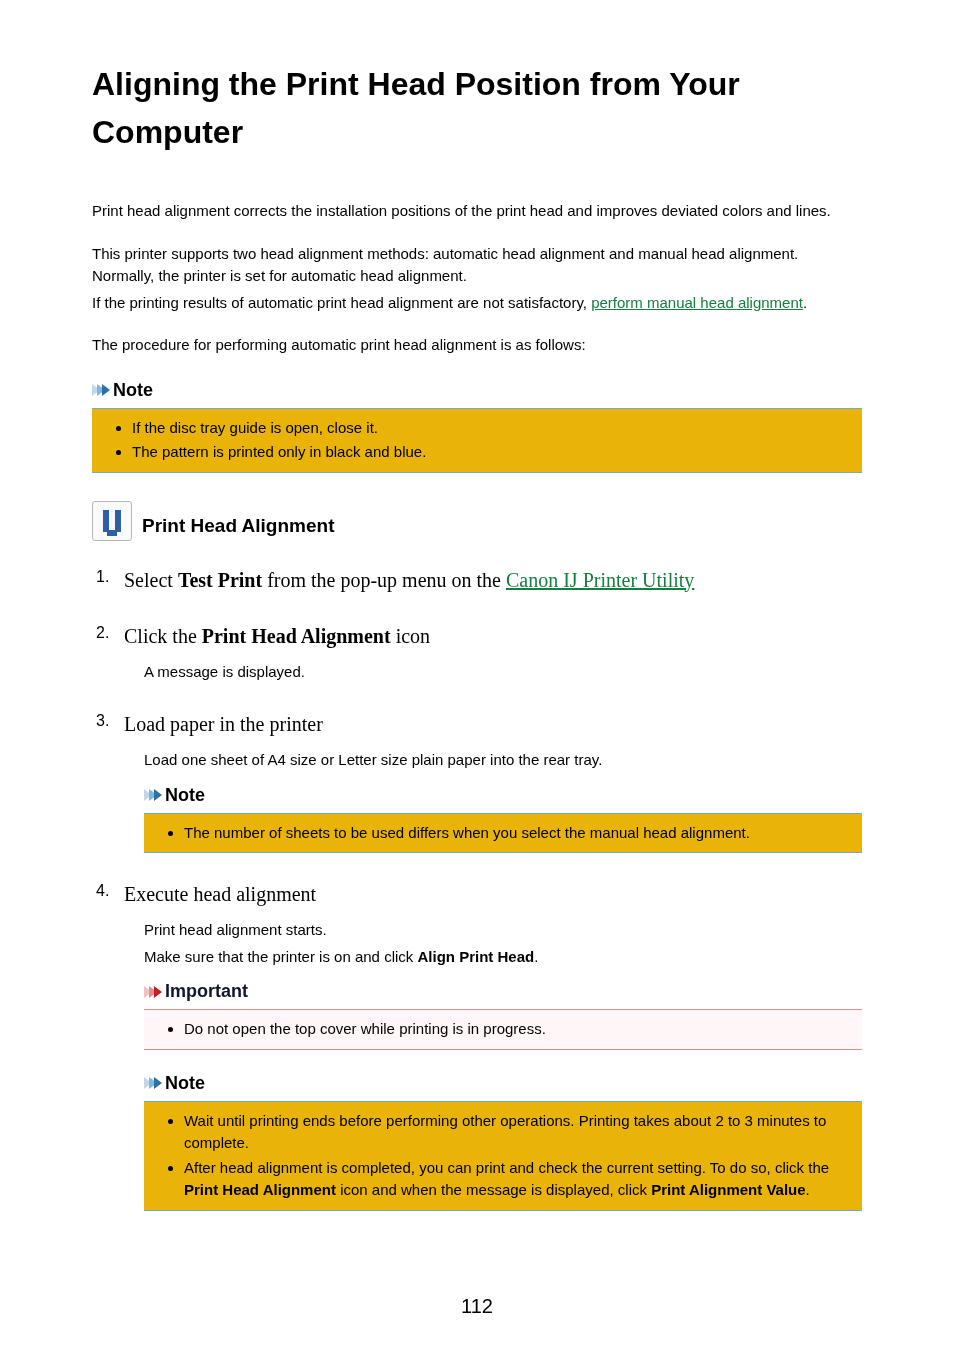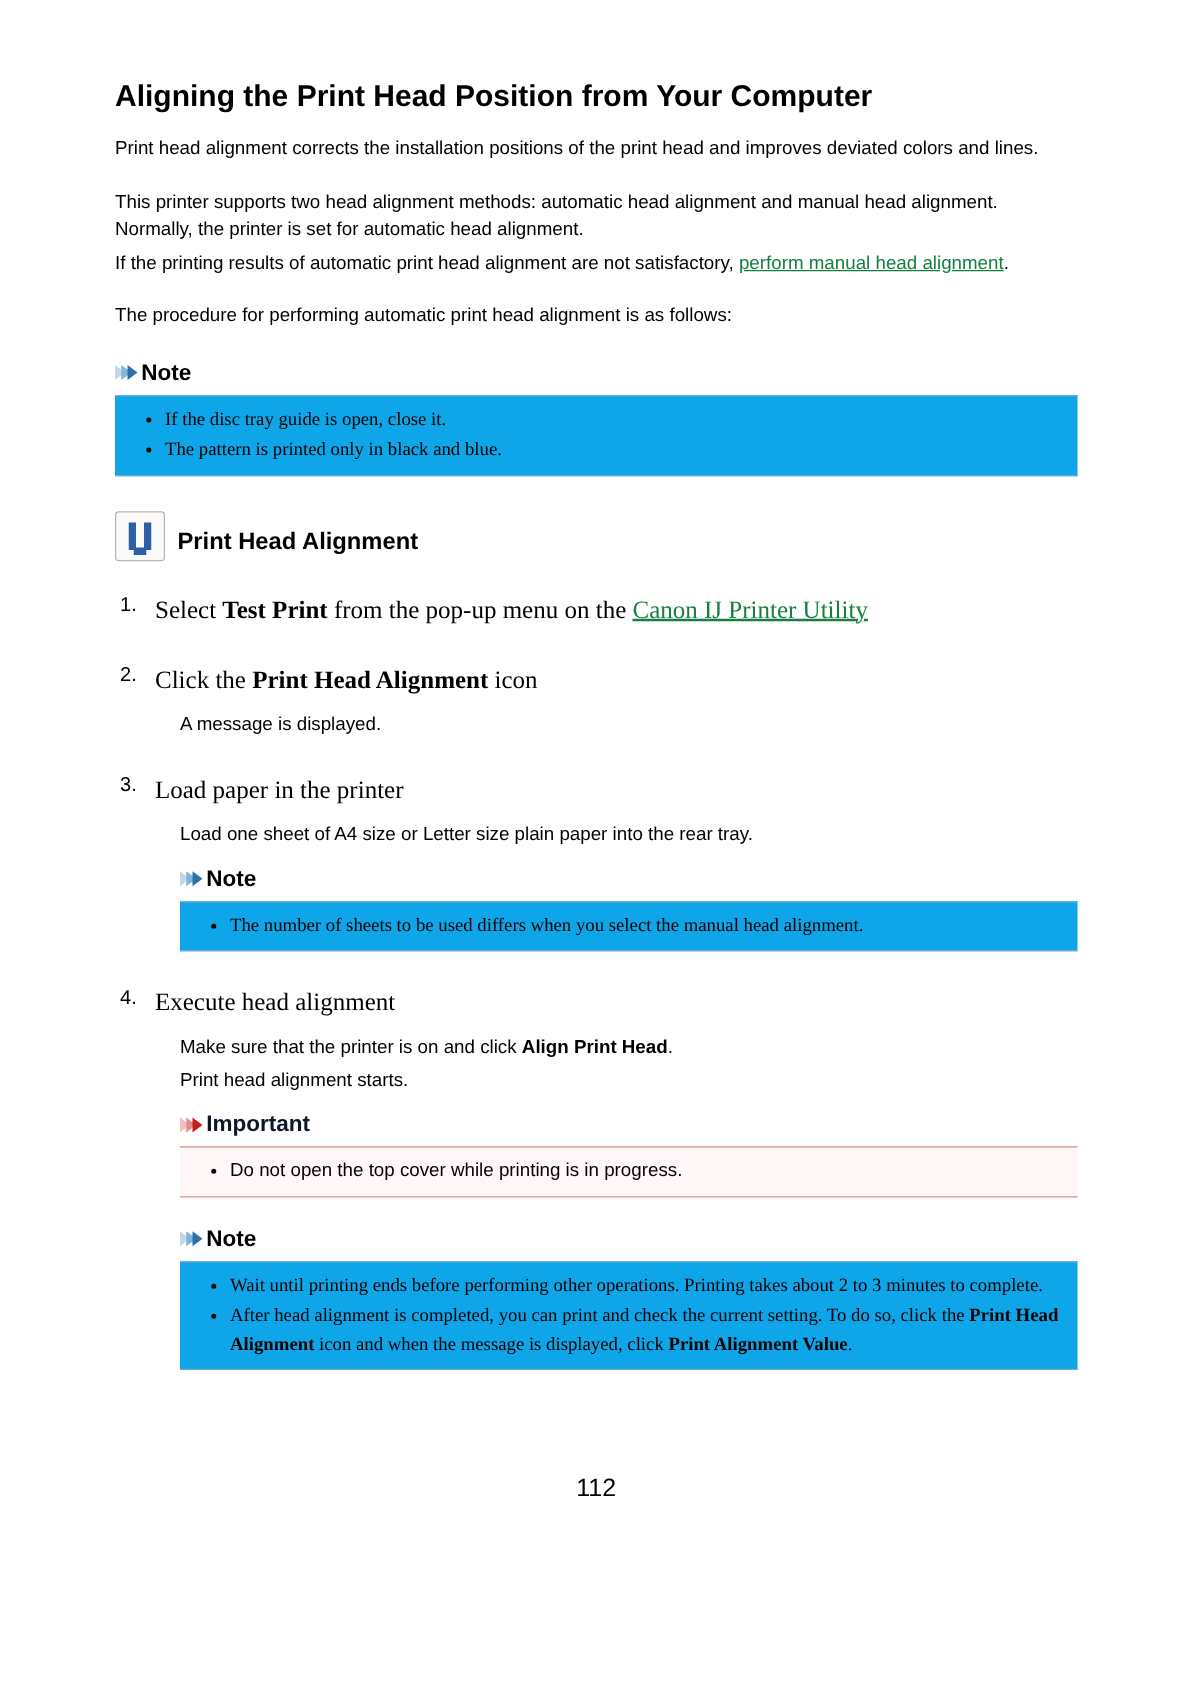--- a/index.html
+++ b/index.html
@@ -7,23 +7,23 @@
     font-family: Arial, Helvetica, sans-serif;
     background: #fff;
     color: #000;
     width: 954px;
     margin: 0 auto;
     padding: 60px 92px 40px 92px;
     font-size: 15px;
     line-height: 1.5;
   }
   h1 {
-    font-size: 24px;
+    font-size: 32px;
     font-weight: bold;
-    margin-bottom: 12px;
+    margin-bottom: 44px;
   }
   .para { margin-bottom: 20px; }
   .para.tight { margin-bottom: 4px; }
   .link { color: #15803d; text-decoration: underline; cursor: pointer; }
 
   .callout {
     margin: 10px 0 20px 0;
   }
   .callout .callout-head {
     display: flex;
@@ -35,22 +35,21 @@
     font-weight: bold;
     font-size: 18px;
   }
   .callout .callout-body {
     padding: 6px 0 6px 22px;
     border-top: 1px solid;
     border-bottom: 1px solid;
   }
   .callout.note .callout-body {
     border-color: #6fa9d6;
-    background: #0ea5e9;
-    font-family: Liberation Serif, serif;
+    background: #eab308;
   }
   .callout.important .callout-body {
     border-color: #e28d8d;
     background: #fff7f7;
   }
   .callout.important .callout-title { color: #0f172a; }
   ul.plain {
     list-style: disc;
     padding-left: 18px;
   }
@@ -209,24 +208,24 @@
             <li>The number of sheets to be used differs when you select the manual head alignment.</li>
           </ul>
         </div>
       </div>
     </div>
   </li>
 
   <li>
     <div class="step-head">Execute head alignment</div>
     <div class="step-body">
+      <p>Print head alignment starts.</p>
       <p>
         <span>Make sure that the printer is on and click </span><b>Align Print Head</b><span>.</span>
       </p>
-      <p>Print head alignment starts.</p>
 
       <div class="callout important">
         <div class="callout-head">
           <span class="arrows-icon important">
             <span class="chev"></span>
               <span class="chev"></span>
               <span class="chev"></span>
           </span>
           <span class="callout-title">Important</span>
         </div>

